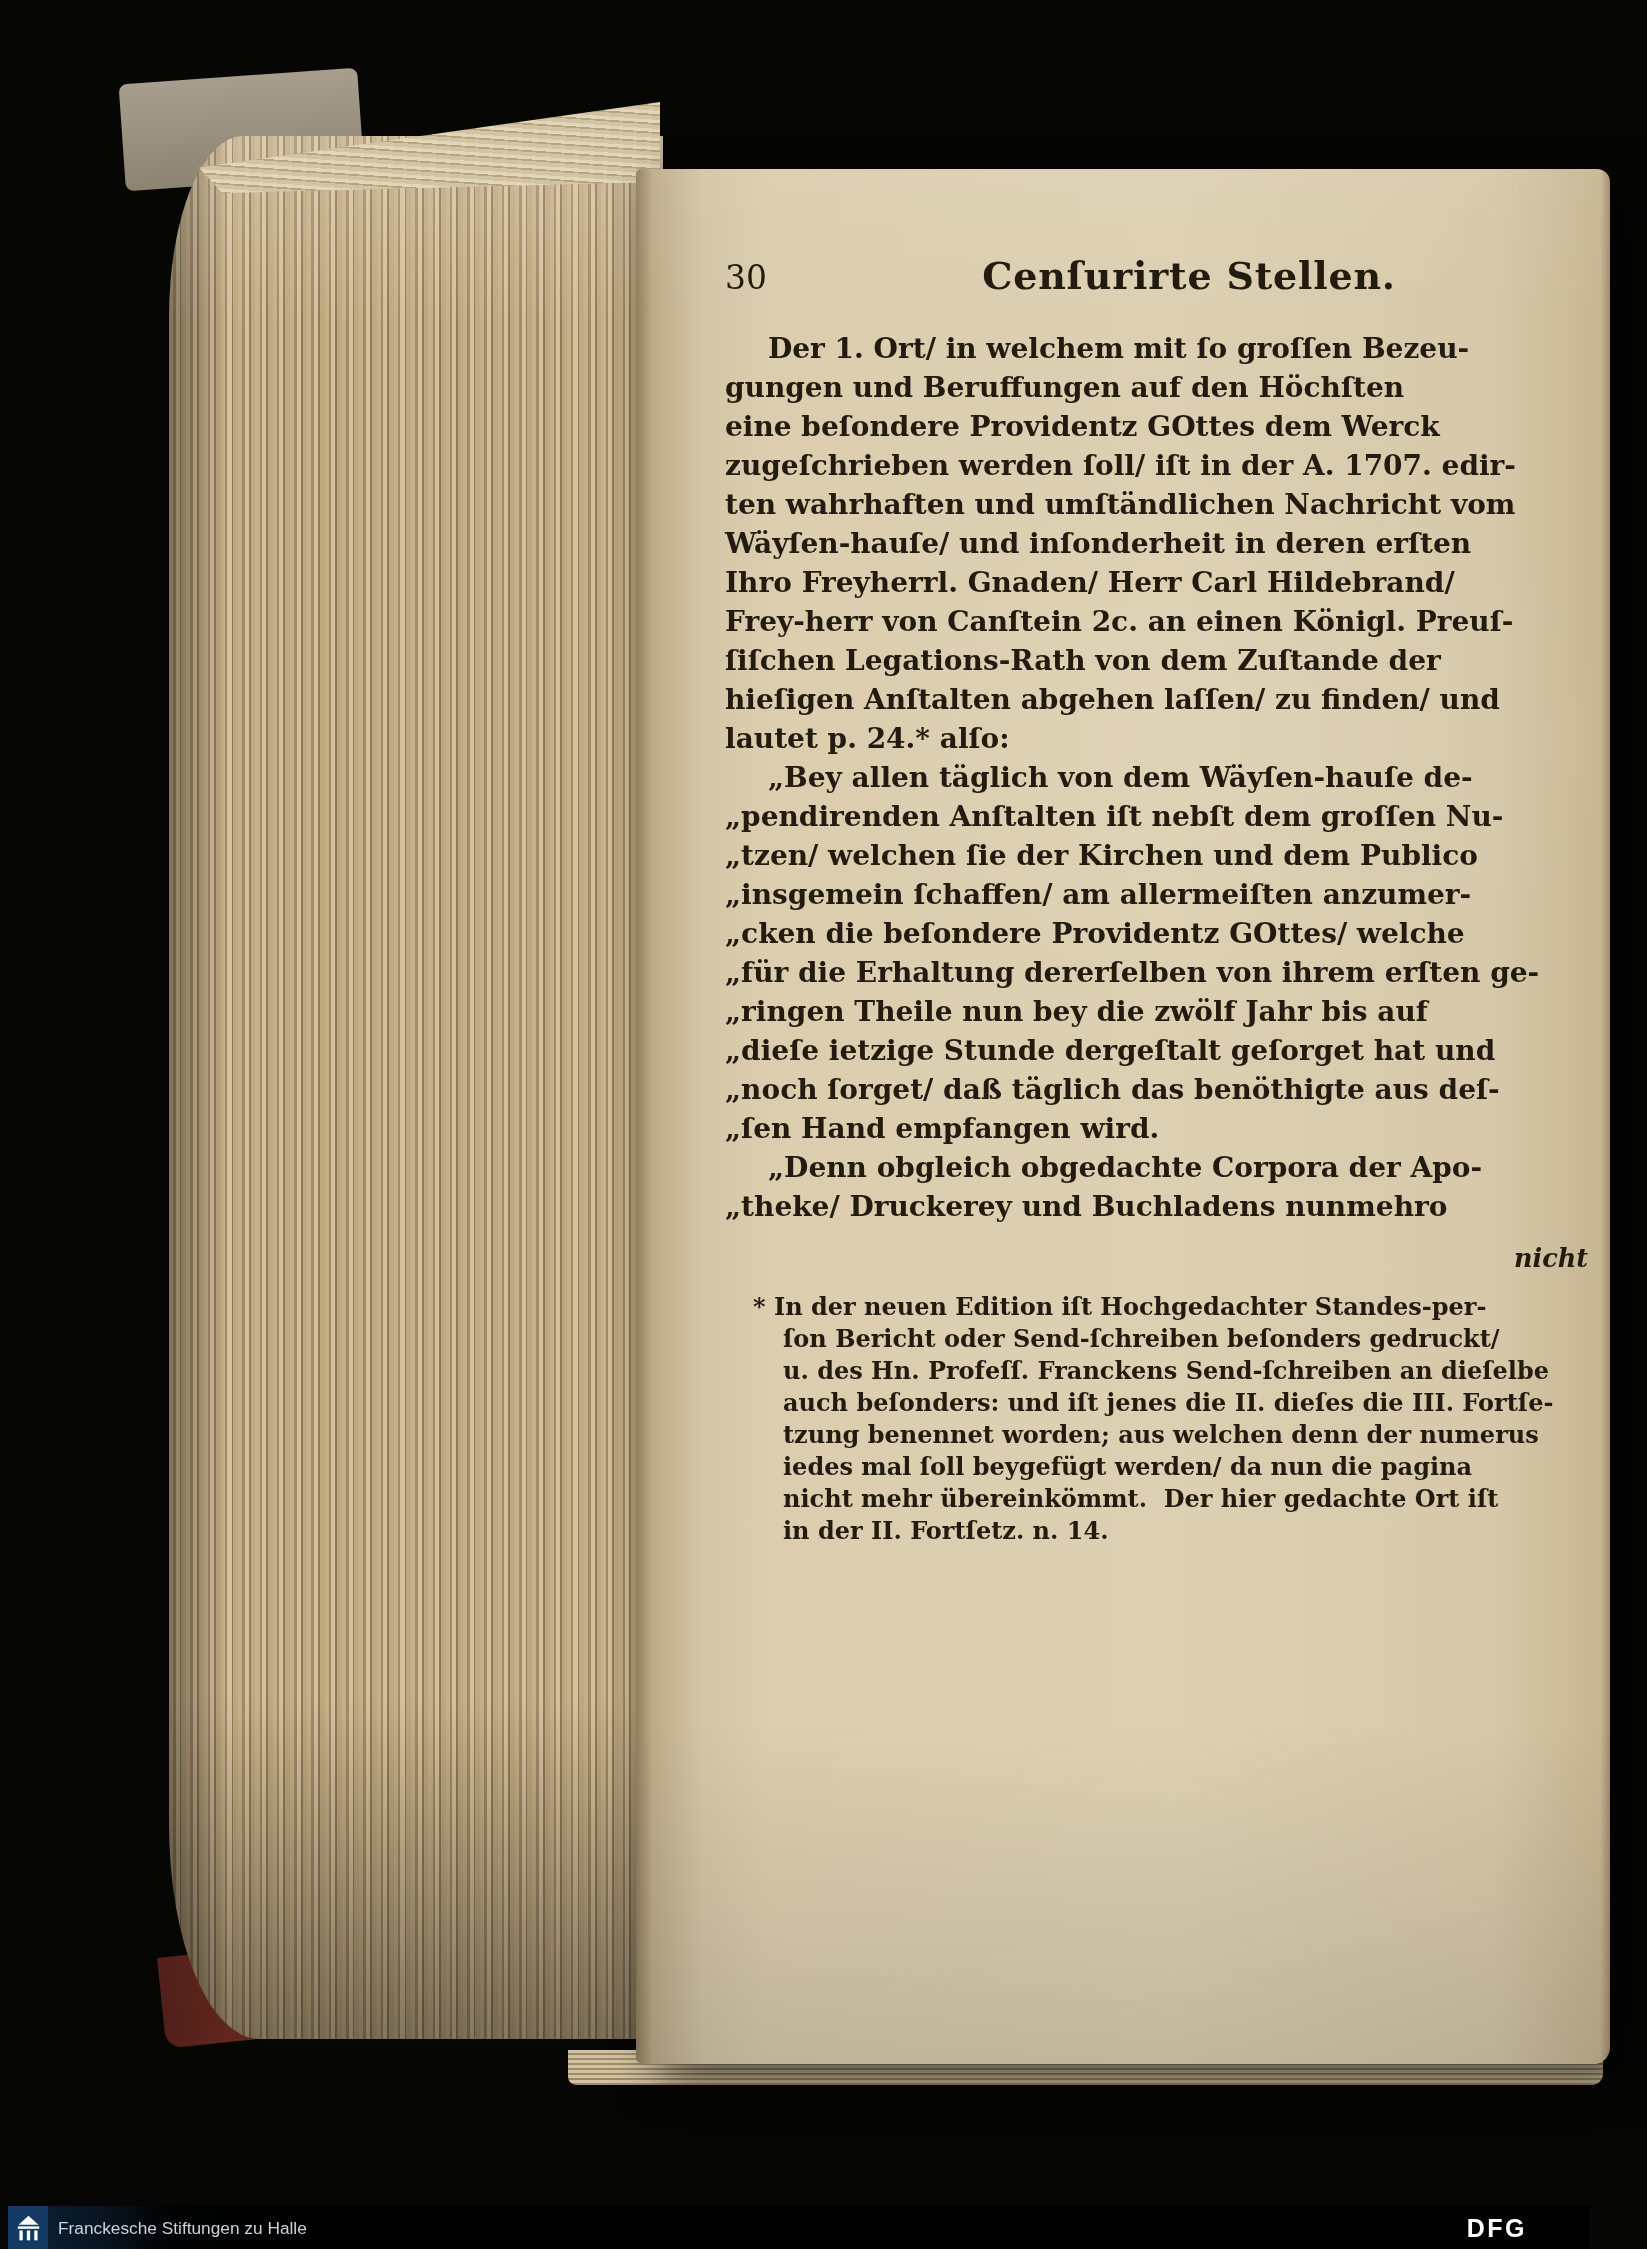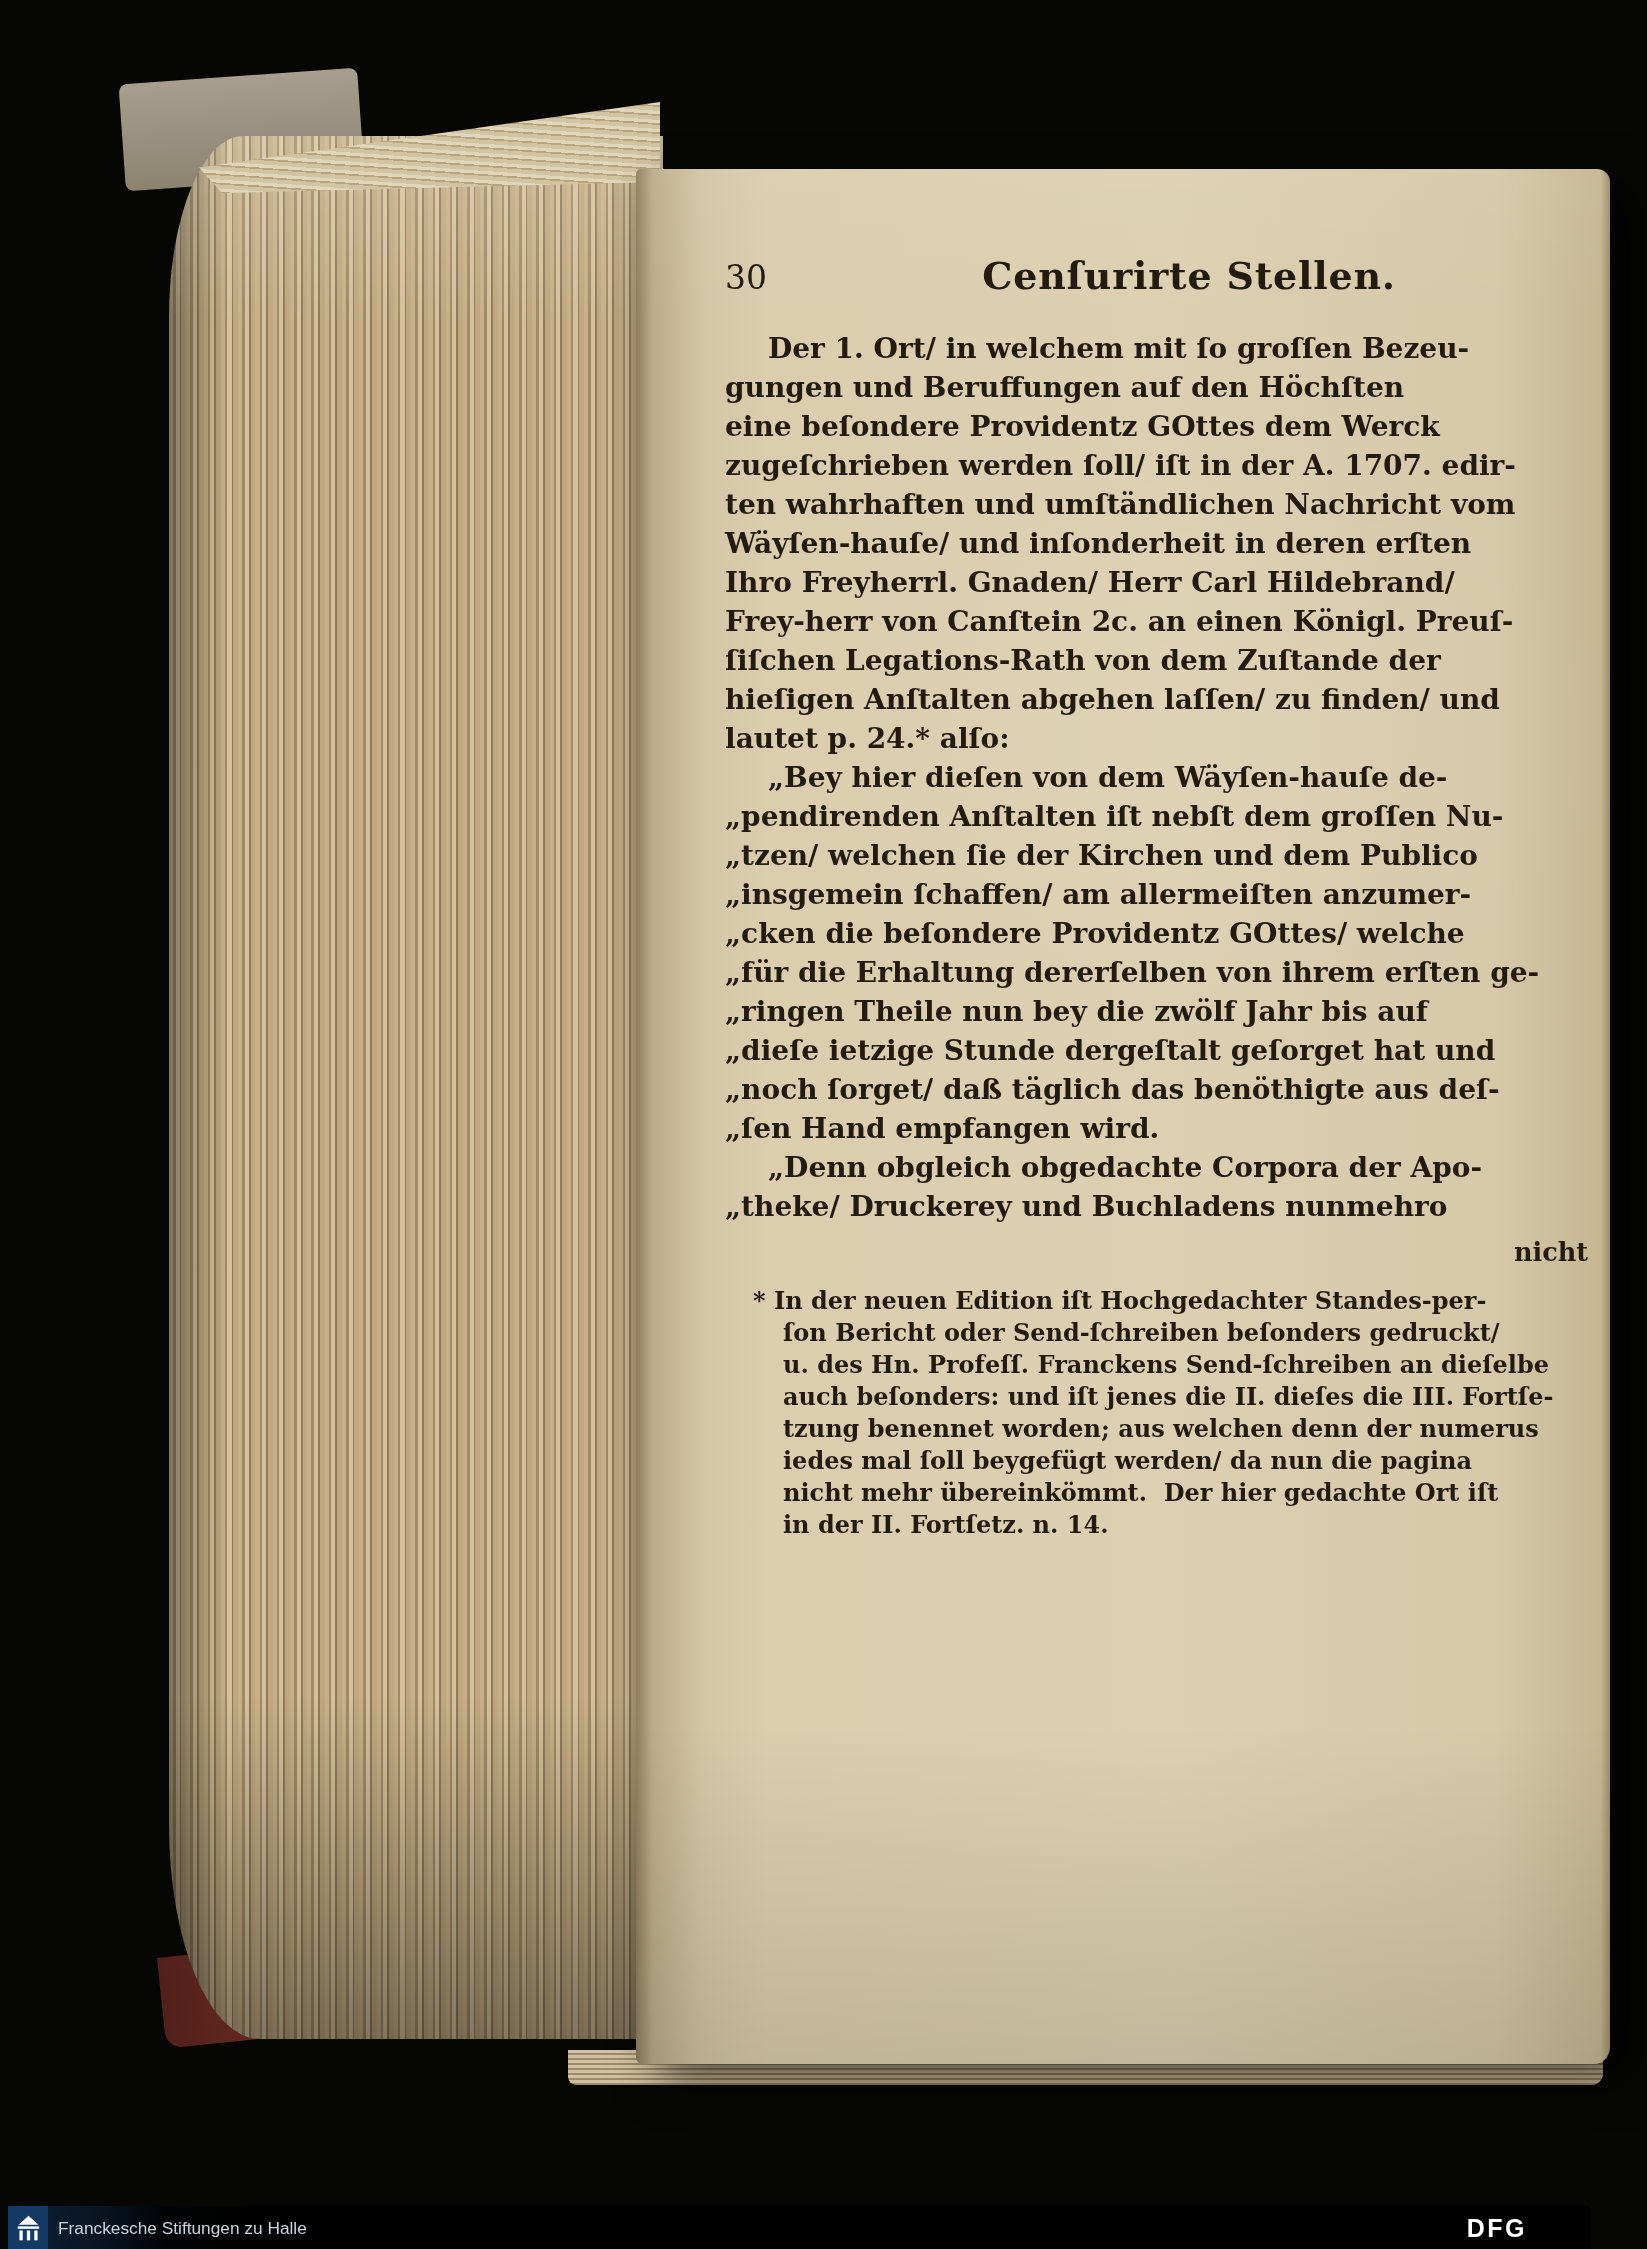--- a/index.html
+++ b/index.html
@@ -54,21 +54,21 @@
   .text-block{
     position:absolute;left:725px;top:253px;width:888px;z-index:5;
     color:#241b10;
   }
   .header-row{display:flex;align-items:baseline;width:886px;}
   .page-number{font-size:33px;}
   .header-title{flex:1;text-align:center;font-size:38px;font-weight:bold;letter-spacing:0.8px;}
   .body-text{margin-top:31px;font-size:28px;font-weight:bold;line-height:39px;}
   .line{white-space:pre;}
   .para .line:first-child{text-indent:43px;}
-  .catchword{text-align:right;font-size:25.5px;font-weight:bold;padding-right:25px;margin-top:7px;}
+  .catchword{text-align:right;font-size:25.5px;font-weight:bold;padding-right:25px;margin-top:13px;font-style:italic;}
   .footnote{margin-top:13px;font-size:24px;font-weight:bold;line-height:32px;padding-left:58px;width:816px;}
   .footnote .line:first-child{margin-left:-30px;}
   
   .footer-bar{
     position:absolute;left:8px;bottom:0;width:1582px;height:44px;z-index:10;
     display:flex;align-items:center;
     background:linear-gradient(90deg,#0d2238 0,#081523 91px,#020304 157px,#000 247px);
     font-family:"Liberation Sans",sans-serif;
   }
   .fs-logo{
@@ -105,21 +105,21 @@
           <div class="line">zugeſchrieben werden ſoll/ iſt in der A. 1707. edir-</div>
           <div class="line">ten wahrhaften und umſtändlichen Nachricht vom</div>
           <div class="line">Wäyſen-hauſe/ und inſonderheit in deren erſten</div>
           <div class="line">Ihro Freyherrl. Gnaden/ Herr Carl Hildebrand/</div>
           <div class="line">Frey-herr von Canſtein 2c. an einen Königl. Preuſ-</div>
           <div class="line">ſiſchen Legations-Rath von dem Zuſtande der</div>
           <div class="line">hieſigen Anſtalten abgehen laſſen/ zu finden/ und</div>
           <div class="line">lautet p. 24.* alſo:</div>
         </div>
       <div class="para">
-          <div class="line">„Bey hier dieſen von dem Wäyſen-hauſe de-</div>
+          <div class="line">„Bey allen täglich von dem Wäyſen-hauſe de-</div>
           <div class="line">„pendirenden Anſtalten iſt nebſt dem groſſen Nu-</div>
           <div class="line">„tzen/ welchen ſie der Kirchen und dem Publico</div>
           <div class="line">„insgemein ſchaffen/ am allermeiſten anzumer-</div>
           <div class="line">„cken die beſondere Providentz GOttes/ welche</div>
           <div class="line">„für die Erhaltung dererſelben von ihrem erſten ge-</div>
           <div class="line">„ringen Theile nun bey die zwölf Jahr bis auf</div>
           <div class="line">„dieſe ietzige Stunde dergeſtalt geſorget hat und</div>
           <div class="line">„noch ſorget/ daß täglich das benöthigte aus deſ-</div>
           <div class="line">„ſen Hand empfangen wird.</div>
         </div>

